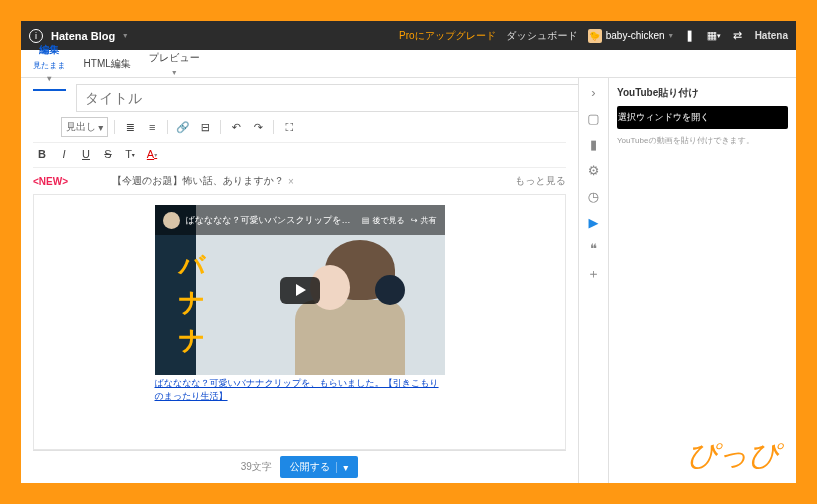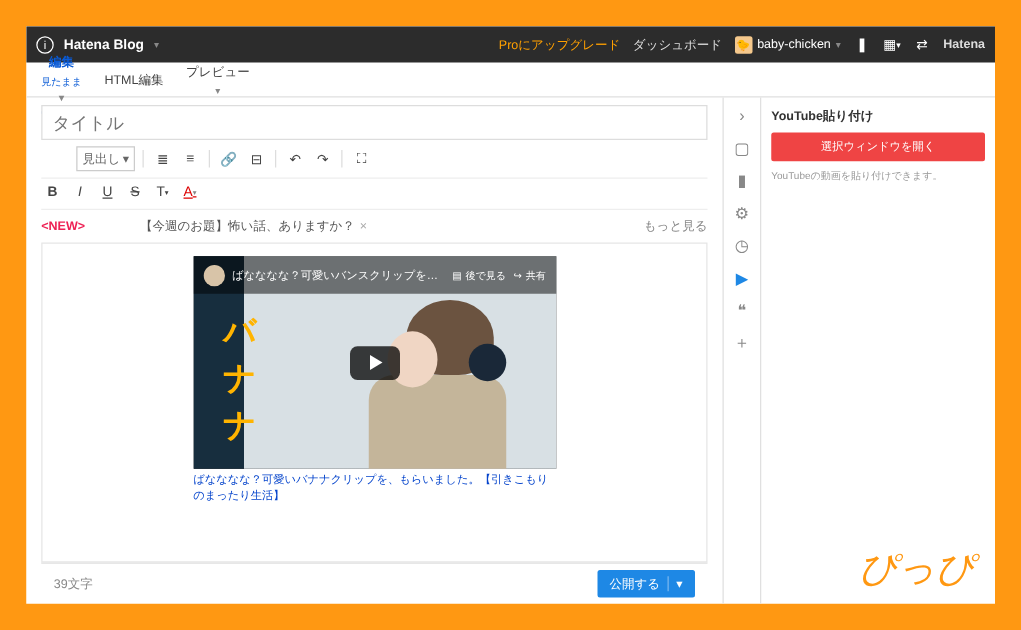--- a/index.html
+++ b/index.html
@@ -15,21 +15,21 @@
 .top-link { color: #ddd; cursor: pointer; }
 .user-block { display: flex; align-items: center; gap: 4px; cursor: pointer; }
 .avatar-ico { width: 14px; height: 14px; background: #f5c88c; border-radius: 2px; display: flex; align-items: center; justify-content: center; font-size: 9px; }
 .top-ico { width: 14px; height: 14px; display: flex; align-items: center; justify-content: center; cursor: pointer; color: #fff; font-size: 11px; }
 .tabs { height: 28px; border-bottom: 1px solid #e0e0e0; display: flex; align-items: center; padding: 0 12px; gap: 18px; font-size: 10px; }
 .tab { display: flex; align-items: center; gap: 3px; cursor: pointer; color: #444; flex-direction: column; }
 .tab-active { color: #0a5bd6; font-weight: bold; border-bottom: 2px solid #0a5bd6; padding-bottom: 6px; margin-bottom: -7px; }
 .caret { font-size: 8px; color: #888; }
 .main { display: flex; height: calc(100% - 57px); }
 .editor-col { flex: 1; display: flex; flex-direction: column; padding: 6px 12px 0 12px; overflow: hidden; }
-.title-input { width: 100%; border: 1px solid #ddd; padding: 5px 8px; font-size: 14px; color: #15803d; outline: none; }
+.title-input { width: 100%; border: 1px solid #ddd; padding: 5px 8px; font-size: 14px; color: #15803d; outline: none; margin-left: 43px; }
 .toolbar { display: flex; align-items: center; gap: 4px; padding: 5px 0; border-bottom: 1px solid #eee; font-size: 10px; }
 .tool-sel { border: 1px solid #ccc; padding: 2px 4px; font-size: 10px; color: #666; display: flex; align-items: center; gap: 2px; cursor: pointer; margin-left: 28px; }
 .tool-btn { width: 18px; height: 18px; display: flex; align-items: center; justify-content: center; cursor: pointer; color: #444; font-size: 11px; }
 .tool-sep { width: 1px; height: 14px; background: #ddd; margin: 0 2px; }
 .row2 { display: flex; align-items: center; gap: 4px; padding: 2px 0 4px 0; border-bottom: 1px solid #eee; }
 .topic-row { display: flex; align-items: center; padding: 6px 0; font-size: 10px; }
 .new-tag { color: #e25; font-weight: bold; }
 .topic-text { color: #555; margin-left: 44px; }
 .close-x { color: #aaa; cursor: pointer; margin-left: 4px; }
 .more-link { margin-left: auto; color: #888; cursor: pointer; }
@@ -41,30 +41,30 @@
 .vid-act { color: #fff; font-size: 8px; display: flex; align-items: center; gap: 3px; cursor: pointer; }
 .video-body { height: 170px; position: relative; display: flex; align-items: center; justify-content: center; background: linear-gradient(90deg, #172e3e 0 14%, #d8e0e4 14% 100%); overflow: hidden; }
 .banana-text { position: absolute; left: 18px; top: 30px; color: #ffb400; font-size: 26px; font-weight: bold; line-height: 1.5; writing-mode: vertical-rl; letter-spacing: 8px; }
 .play { width: 40px; height: 27px; background: rgba(0,0,0,.75); border-radius: 6px; display: flex; align-items: center; justify-content: center; color: #fff; z-index: 2; cursor: pointer; }
 .play::after { content: ""; border-left: 10px solid #fff; border-top: 6px solid transparent; border-bottom: 6px solid transparent; margin-left: 2px; }
 .person { position: absolute; right: 40px; top: 35px; width: 110px; height: 135px; }
 .hair { position: absolute; top: 0; left: 30px; width: 70px; height: 60px; background: #6b5340; border-radius: 50% 50% 40% 40%; }
 .face { position: absolute; top: 25px; left: 15px; width: 40px; height: 45px; background: #f0d6c4; border-radius: 50%; }
 .sweater { position: absolute; top: 60px; left: 0; width: 110px; height: 80px; background: #c4b59a; border-radius: 20px 20px 0 0; }
 .scrunchie { position: absolute; top: 35px; right: 0; width: 30px; height: 30px; background: #1a2838; border-radius: 50%; }
-.caption { width: 290px; font-size: 9px; color: #0645cc; cursor: pointer; margin-top: 2px; text-align: left; }
-.footer-bar { height: 30px; border-top: 1px solid #e0e0e0; display: flex; align-items: center; justify-content: space-between; padding: 16px 10px; gap: 8px; font-size: 10px; }
+.caption { width: 290px; font-size: 9px; color: #0645cc; text-decoration: underline; cursor: pointer; margin-top: 2px; text-align: left; }
+.footer-bar { height: 30px; border-top: 1px solid #e0e0e0; display: flex; align-items: center; justify-content: center; padding: 16px 10px; gap: 8px; font-size: 10px; }
 .char-count { color: #888; }
 .publish-btn { background: #1e88e5; color: #fff; padding: 4px 10px; border-radius: 2px; cursor: pointer; display: flex; align-items: center; gap: 6px; }
 .sidebar { width: 30px; border-left: 1px solid #e0e0e0; display: flex; flex-direction: column; align-items: center; padding-top: 6px; gap: 10px; }
 .side-ico { width: 16px; height: 16px; display: flex; align-items: center; justify-content: center; cursor: pointer; color: #888; font-size: 13px; }
 .side-ico.active { color: #1e88e5; }
 .panel { width: 188px; border-left: 1px solid #e0e0e0; padding: 8px; font-size: 10px; }
 .panel-title { font-weight: bold; color: #333; margin-bottom: 6px; font-size: 10px; }
-.open-win-btn { width: 100%; background: #ef4444; color: #fff; text-align: center; padding: 5px 12px; border-radius: 2px; cursor: pointer; margin-bottom: 6px; font-size: 9px; }
+.open-win-btn { width: 100%; background: #000000; color: #fff; padding: 5px 1px; border-radius: 2px; cursor: pointer; margin-bottom: 6px; font-size: 9px; }
 .panel-hint { color: #999; font-size: 8px; }
 .watermark { position: absolute; right: 38px; bottom: 28px; font-size: 30px; color: #ff9812; font-family: "Yu Mincho", serif; font-style: italic; pointer-events: none; }
 </style>
 </head>
 <body>
 
 <div class="frame">
   <div class="app">
 
     <div class="topbar">

